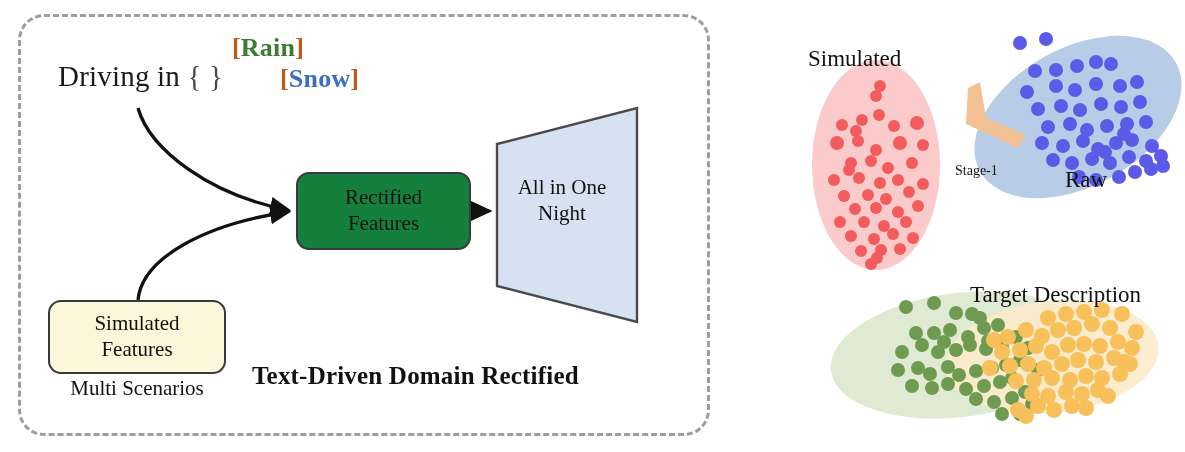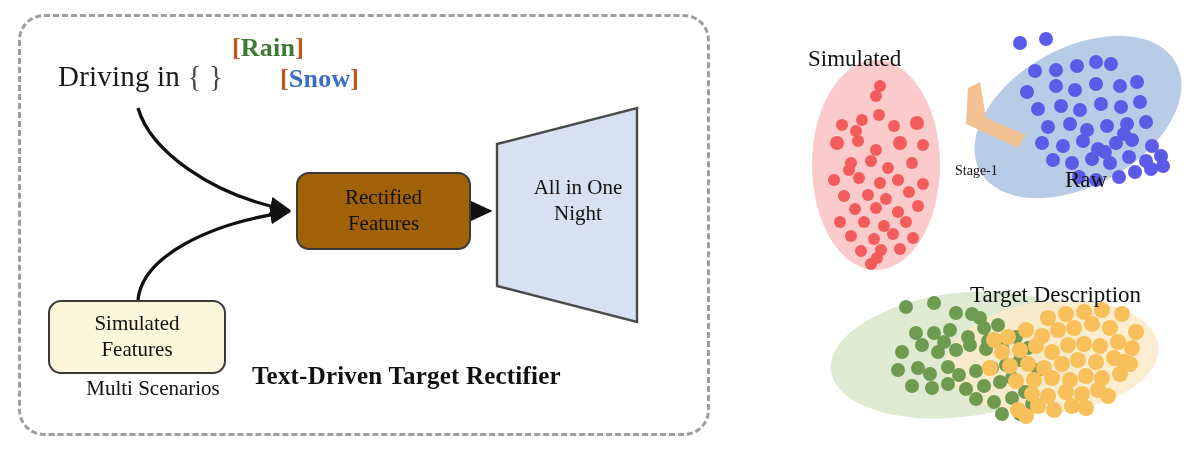--- a/index.html
+++ b/index.html
@@ -27,46 +27,46 @@
   #token-rain{left:232px;top:33px;text-align:center;}
   #token-rain .word{color:#3d7a33;}
   #token-snow{left:236px;top:64px;margin-left:44px;}
   #token-snow .word{color:#3b6fc4;}
   #token-night{left:236px;top:97px;}
   #token-night .word{color:#dd6f17;}
 
   
   #rectified-box{
     position:absolute;left:296px;top:172px;width:175px;height:78px;
-    background:#a16207;border:2px solid #3a3a3a;border-radius:13px;
+    background:#15803d;border:2px solid #3a3a3a;border-radius:13px;
     display:flex;flex-direction:column;align-items:center;justify-content:center;
     font-size:21px;color:#111;line-height:1.22;box-sizing:border-box;
   }
 
   
   #simulated-box{
     position:absolute;left:48px;top:300px;width:178px;height:74px;
     background:#fcf6da;border:2px solid #3a3a3a;border-radius:13px;
     display:flex;flex-direction:column;align-items:center;justify-content:center;
     font-size:21px;color:#111;line-height:1.22;box-sizing:border-box;
   }
 
   #multi-scenarios-label{
-    position:absolute;left:64px;top:376px;width:178px;text-align:center;
+    position:absolute;left:48px;top:376px;width:178px;text-align:center;
     font-size:21px;color:#111;
   }
 
   
   #head-trapezoid{
     position:absolute;left:493px;top:104px;width:148px;height:222px;
   }
   #head-trapezoid svg{display:block;}
   #head-label{
     position:absolute;left:497px;top:175px;width:130px;text-align:center;
-    font-size:21px;color:#111;line-height:1.22;padding-left:16px;
+    font-size:21px;color:#111;line-height:1.22;
   }
 
   
   #panel-caption{
     position:absolute;left:252px;top:362px;
     font-size:25px;font-weight:bold;color:#111;letter-spacing:.2px;white-space:nowrap;
   }
 
   
   #left-arrows{position:absolute;left:0;top:0;width:720px;height:452px;pointer-events:none;}
@@ -126,21 +126,21 @@
   <div id="head-trapezoid">
     <svg width="148" height="222" viewBox="0 0 148 222">
       <polygon points="4,40 144,4 144,218 4,182" fill="#d6e2f2" stroke="#4a4a4a" stroke-width="2.4"></polygon>
     </svg>
   </div>
   <div id="head-label">
     <div>All in One</div>
     <div>Night</div>
   </div>
 
-  <div id="panel-caption">Text-Driven Target Rectifier</div>
+  <div id="panel-caption">Text-Driven Domain Rectified</div>
 
   <div id="right-panel">
     <svg id="right-svg" width="405" height="452" viewBox="0 0 405 452">
 
       <ellipse cx="96" cy="165" rx="64" ry="105" fill="#fbcbcb"></ellipse>
       <g fill="#f25c5c">
         <circle cx="100" cy="86" r="6"></circle>
           <circle cx="96" cy="96" r="6"></circle>
         <circle cx="62" cy="125" r="6"></circle>
           <circle cx="82" cy="120" r="6"></circle>

